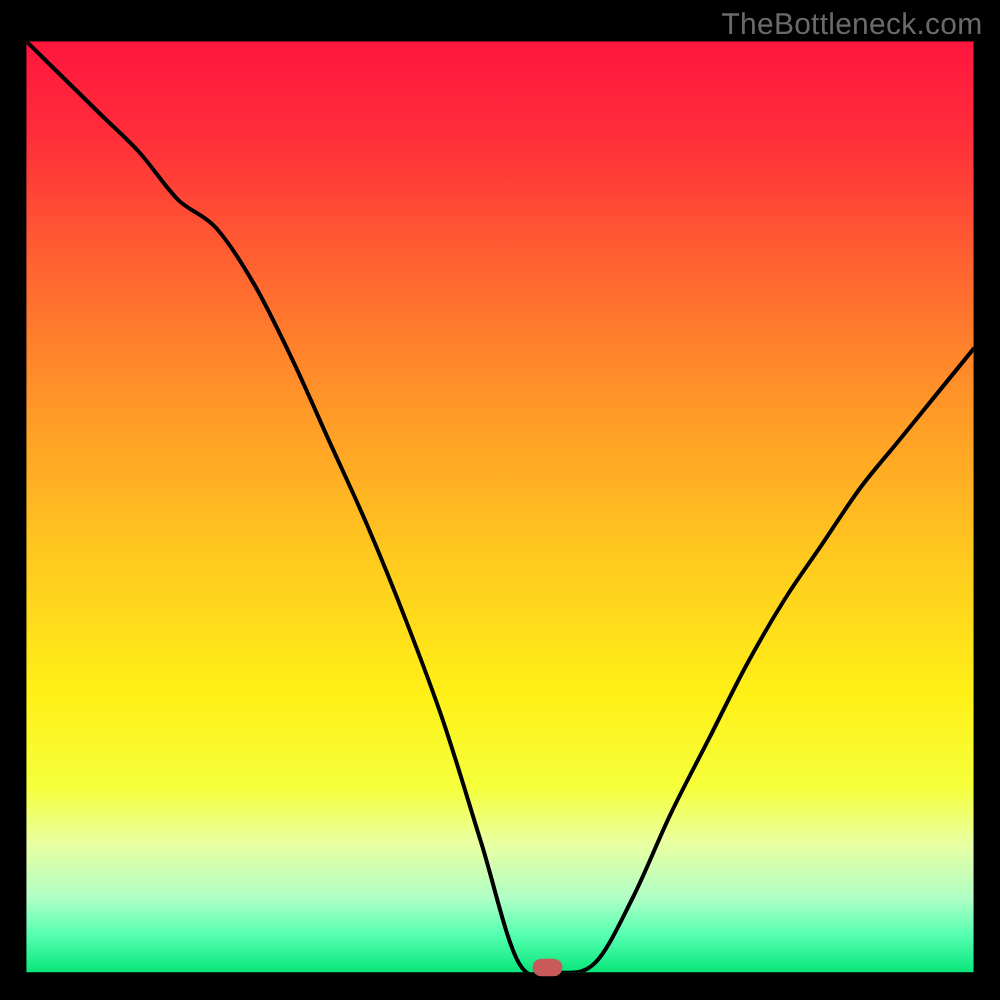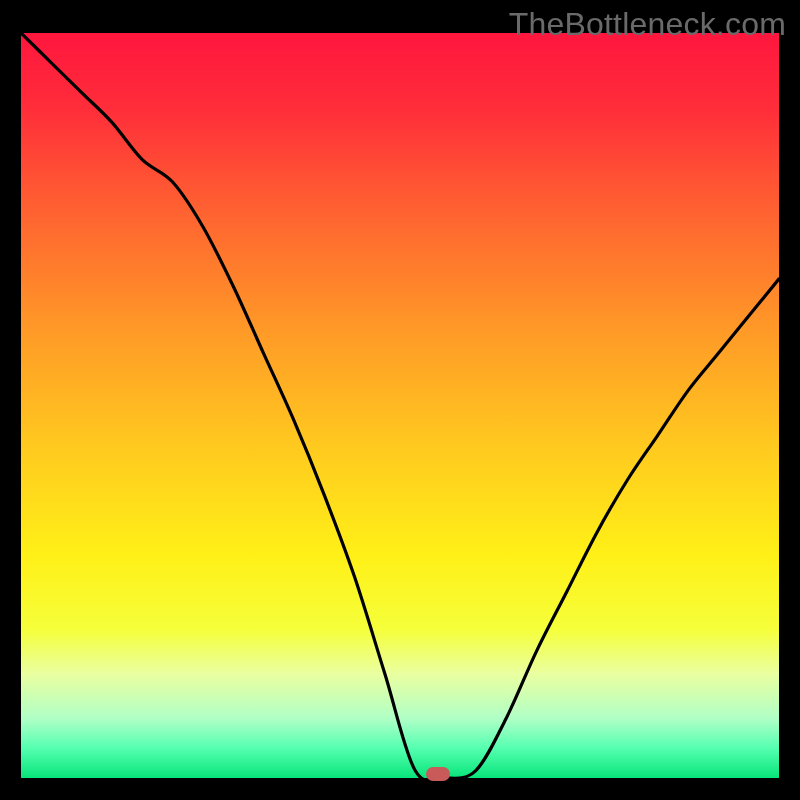--- a/index.html
+++ b/index.html
@@ -8,21 +8,21 @@
     width: 800px;
     height: 800px;
     position: relative;
     background: #000;
   }
   .watermark {
     position: absolute;
     top: 6px;
     right: 14px;
     font-family: Arial, Helvetica, sans-serif;
-    font-size: 32px;
+    font-size: 24px;
     color: #6a6a6a;
     letter-spacing: 0.2px;
     z-index: 5;
   }
   .plot-frame {
     position: absolute;
     left: 21px;
     top: 33px;
     width: 758px;
     height: 745px;

